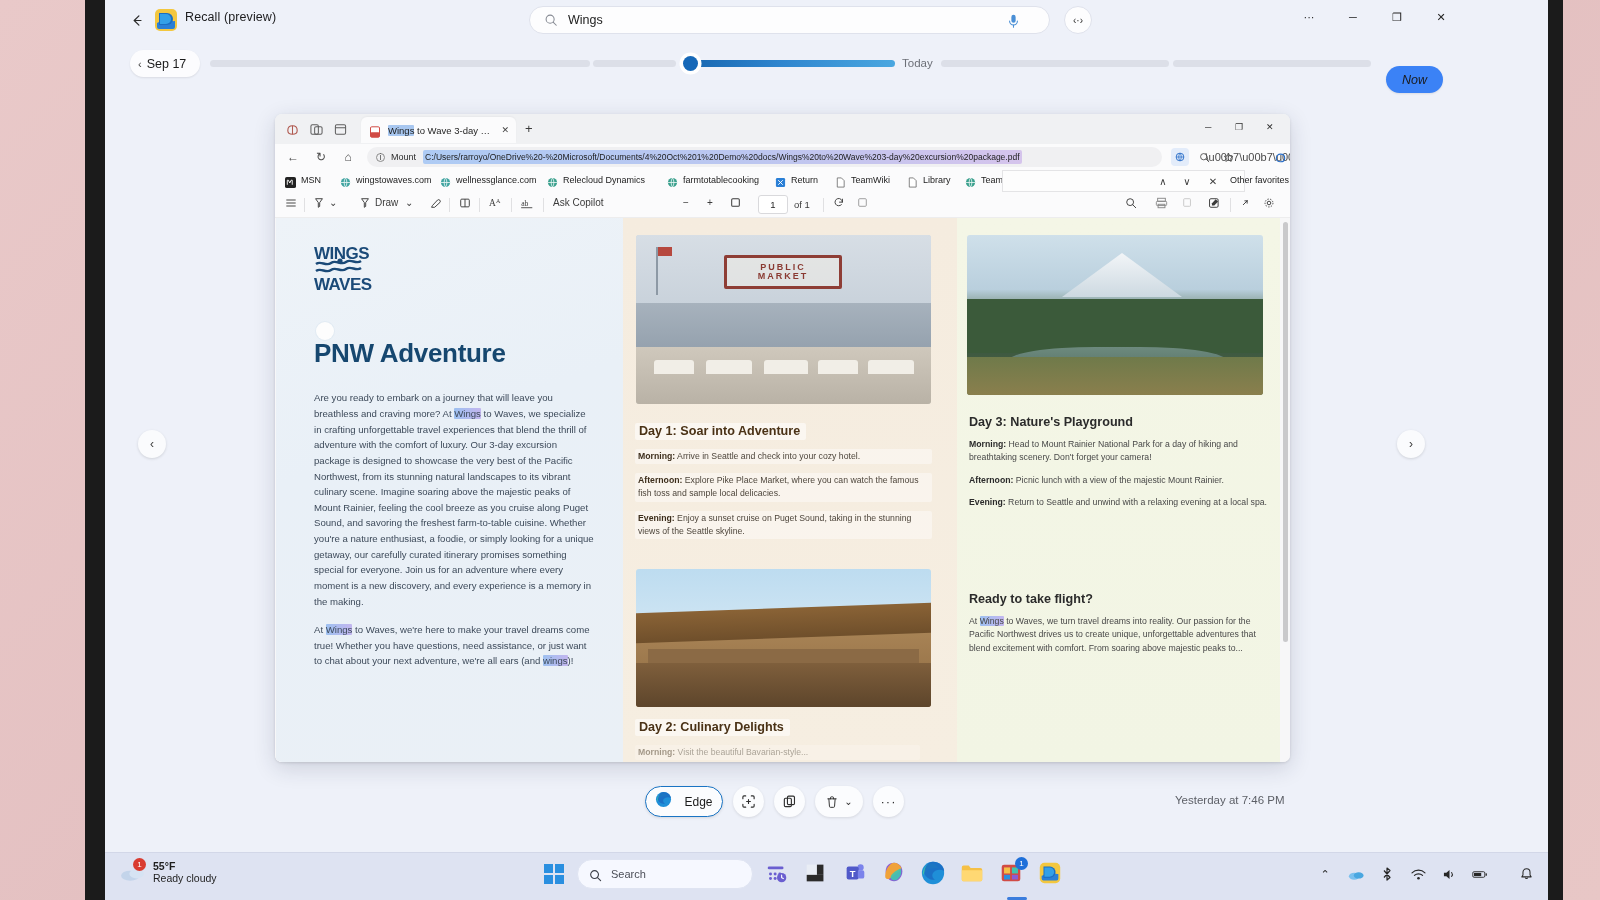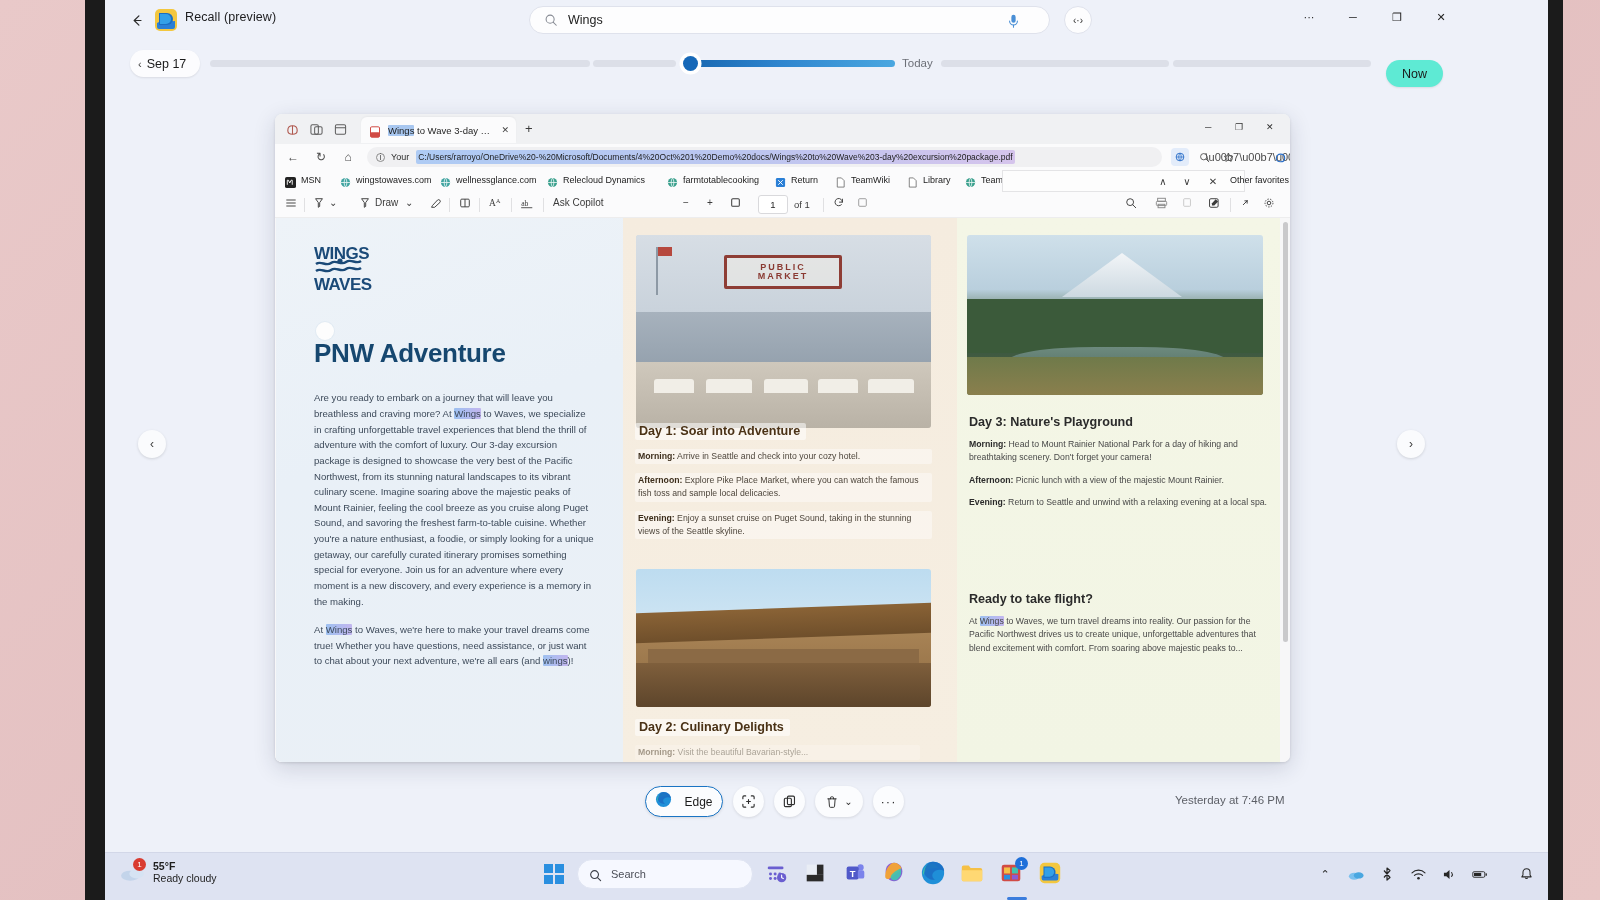--- a/index.html
+++ b/index.html
@@ -82,23 +82,23 @@
   }
   #tl-thumb {
     position: absolute; left: 578px; top: 8px; width: 15px; height: 15px;
     border-radius: 50%; background: #1668b8;
     box-shadow: 0 0 0 3.5px #fff, 0 1px 2px rgba(0,0,0,.22);
   }
   #tl-today { position: absolute; left: 797px; top: 9px; font-size: 11.5px; color: #6d7078; }
   #tl-seg-c { left: 836px; width: 228px; }
   #tl-seg-d { left: 1068px; width: 198px; }
   #tl-now {
-    position: absolute; left: 1281px; top: 12px; height: 27px; padding: 0 16px;
-    background: #5eead4; border-radius: 15px; display: flex; align-items: center;
-    box-shadow: 0 1px 2px rgba(0,0,0,.09); font-size: 12.5px; color: #1b1b1b;
+    position: absolute; left: 1281px; top: 18px; height: 27px; padding: 0 16px;
+    background: #3b82f6; border-radius: 15px; display: flex; align-items: center;
+    box-shadow: 0 1px 2px rgba(0,0,0,.09); font-size: 12.5px; color: #1b1b1b; font-style: italic;
   }
   
   #snapshot {
     position: absolute; left: 170px; top: 114px; width: 1015px; height: 648px;
     background: #f7f7f8; border-radius: 7px; overflow: hidden;
     box-shadow: 0 6px 22px rgba(28,38,70,.16), 0 1px 3px rgba(0,0,0,.12);
   }
   
   #edge-tabstrip { position: relative; height: 30px; background: #f0f1f3; }
   .ts-ico {
@@ -192,21 +192,21 @@
     letter-spacing: -.3px; margin-top: -4px;
   }
   .body-para {
     font-size: 9.6px; line-height: 1.63; color: #3d4a5a; margin-top: 22px;
     text-align: left;
   }
   .body-para.second { margin-top: 13px; }
   .hl { background: linear-gradient(90deg,#9dc0f0,#c3b6ef); border-radius: 1px; }
   
   .photo { position: absolute; border-radius: 3px; overflow: hidden; }
-  #photo-market { left: 13px; top: 17px; width: 295px; height: 193px;
+  #photo-market { left: 13px; top: 17px; width: 295px; height: 169px;
     background: linear-gradient(180deg,#c9d4dd 0%, #b9c6d2 38%, #9aa8b4 65%, #d9d3c9 100%);}
   #photo-market .sky { position:absolute; inset: 0 0 42% 0; background: linear-gradient(180deg,#d7dee5,#c3cdd7);}
   #photo-market .bldg { position:absolute; left:0; right:0; top: 40%; height: 36%; background: linear-gradient(180deg,#a7b2bd,#8f9ca9);}
   #photo-market .sign {
     position: absolute; left: 88px; top: 20px; width: 118px; height: 34px;
     border: 3px solid #8e3d35; border-radius: 2px; background: rgba(240,236,230,.55);
     display: flex; flex-direction: column; align-items: center; justify-content: center;
   }
   #photo-market .sign span { font-size: 9px; letter-spacing: 2px; color: #8a3a32; font-weight: 700; line-height: 1.05;}
   #photo-market .pole { position:absolute; left: 20px; top: 12px; width: 2px; height: 48px; background:#8d99a5;}
@@ -393,21 +393,21 @@
         <div class="edge-wc" id="ewc-max">❐</div>
         <div class="edge-wc" id="ewc-close">✕</div>
       </div>
 
       <div id="edge-addrbar">
         <div class="ab-ico" id="ab-back">←</div>
         <div class="ab-ico" id="ab-reload">↻</div>
         <div class="ab-ico" id="ab-home">⌂</div>
         <div id="edge-url">
           <span class="infoi">i</span>
-          <span class="filelbl">Your</span>
+          <span class="filelbl">Mount</span>
           <span class="urltext">C:/Users/rarroyo/OneDrive%20-%20Microsoft/Documents/4%20Oct%201%20Demo%20docs/Wings%20to%20Wave%203-day%20excursion%20package.pdf</span>
         </div>
         <div class="ab-r-ico" id="ab-collections">
           <svg width="12" height="12" viewBox="0 0 14 14">
               <circle cx="7" cy="7" r="4.5" fill="none" stroke="#2a6fc9" stroke-width="1.1"></circle>
               <path d="M2.5 7h9M7 2.5c2 2.5 2 6.5 0 9M7 2.5c-2 2.5-2 6.5 0 9" fill="none" stroke="#2a6fc9" stroke-width=".9"></path>
             </svg>
         </div>
         <div class="ab-r-ico" id="ab-zoom">
           <svg width="11" height="11" viewBox="0 0 14 14">

